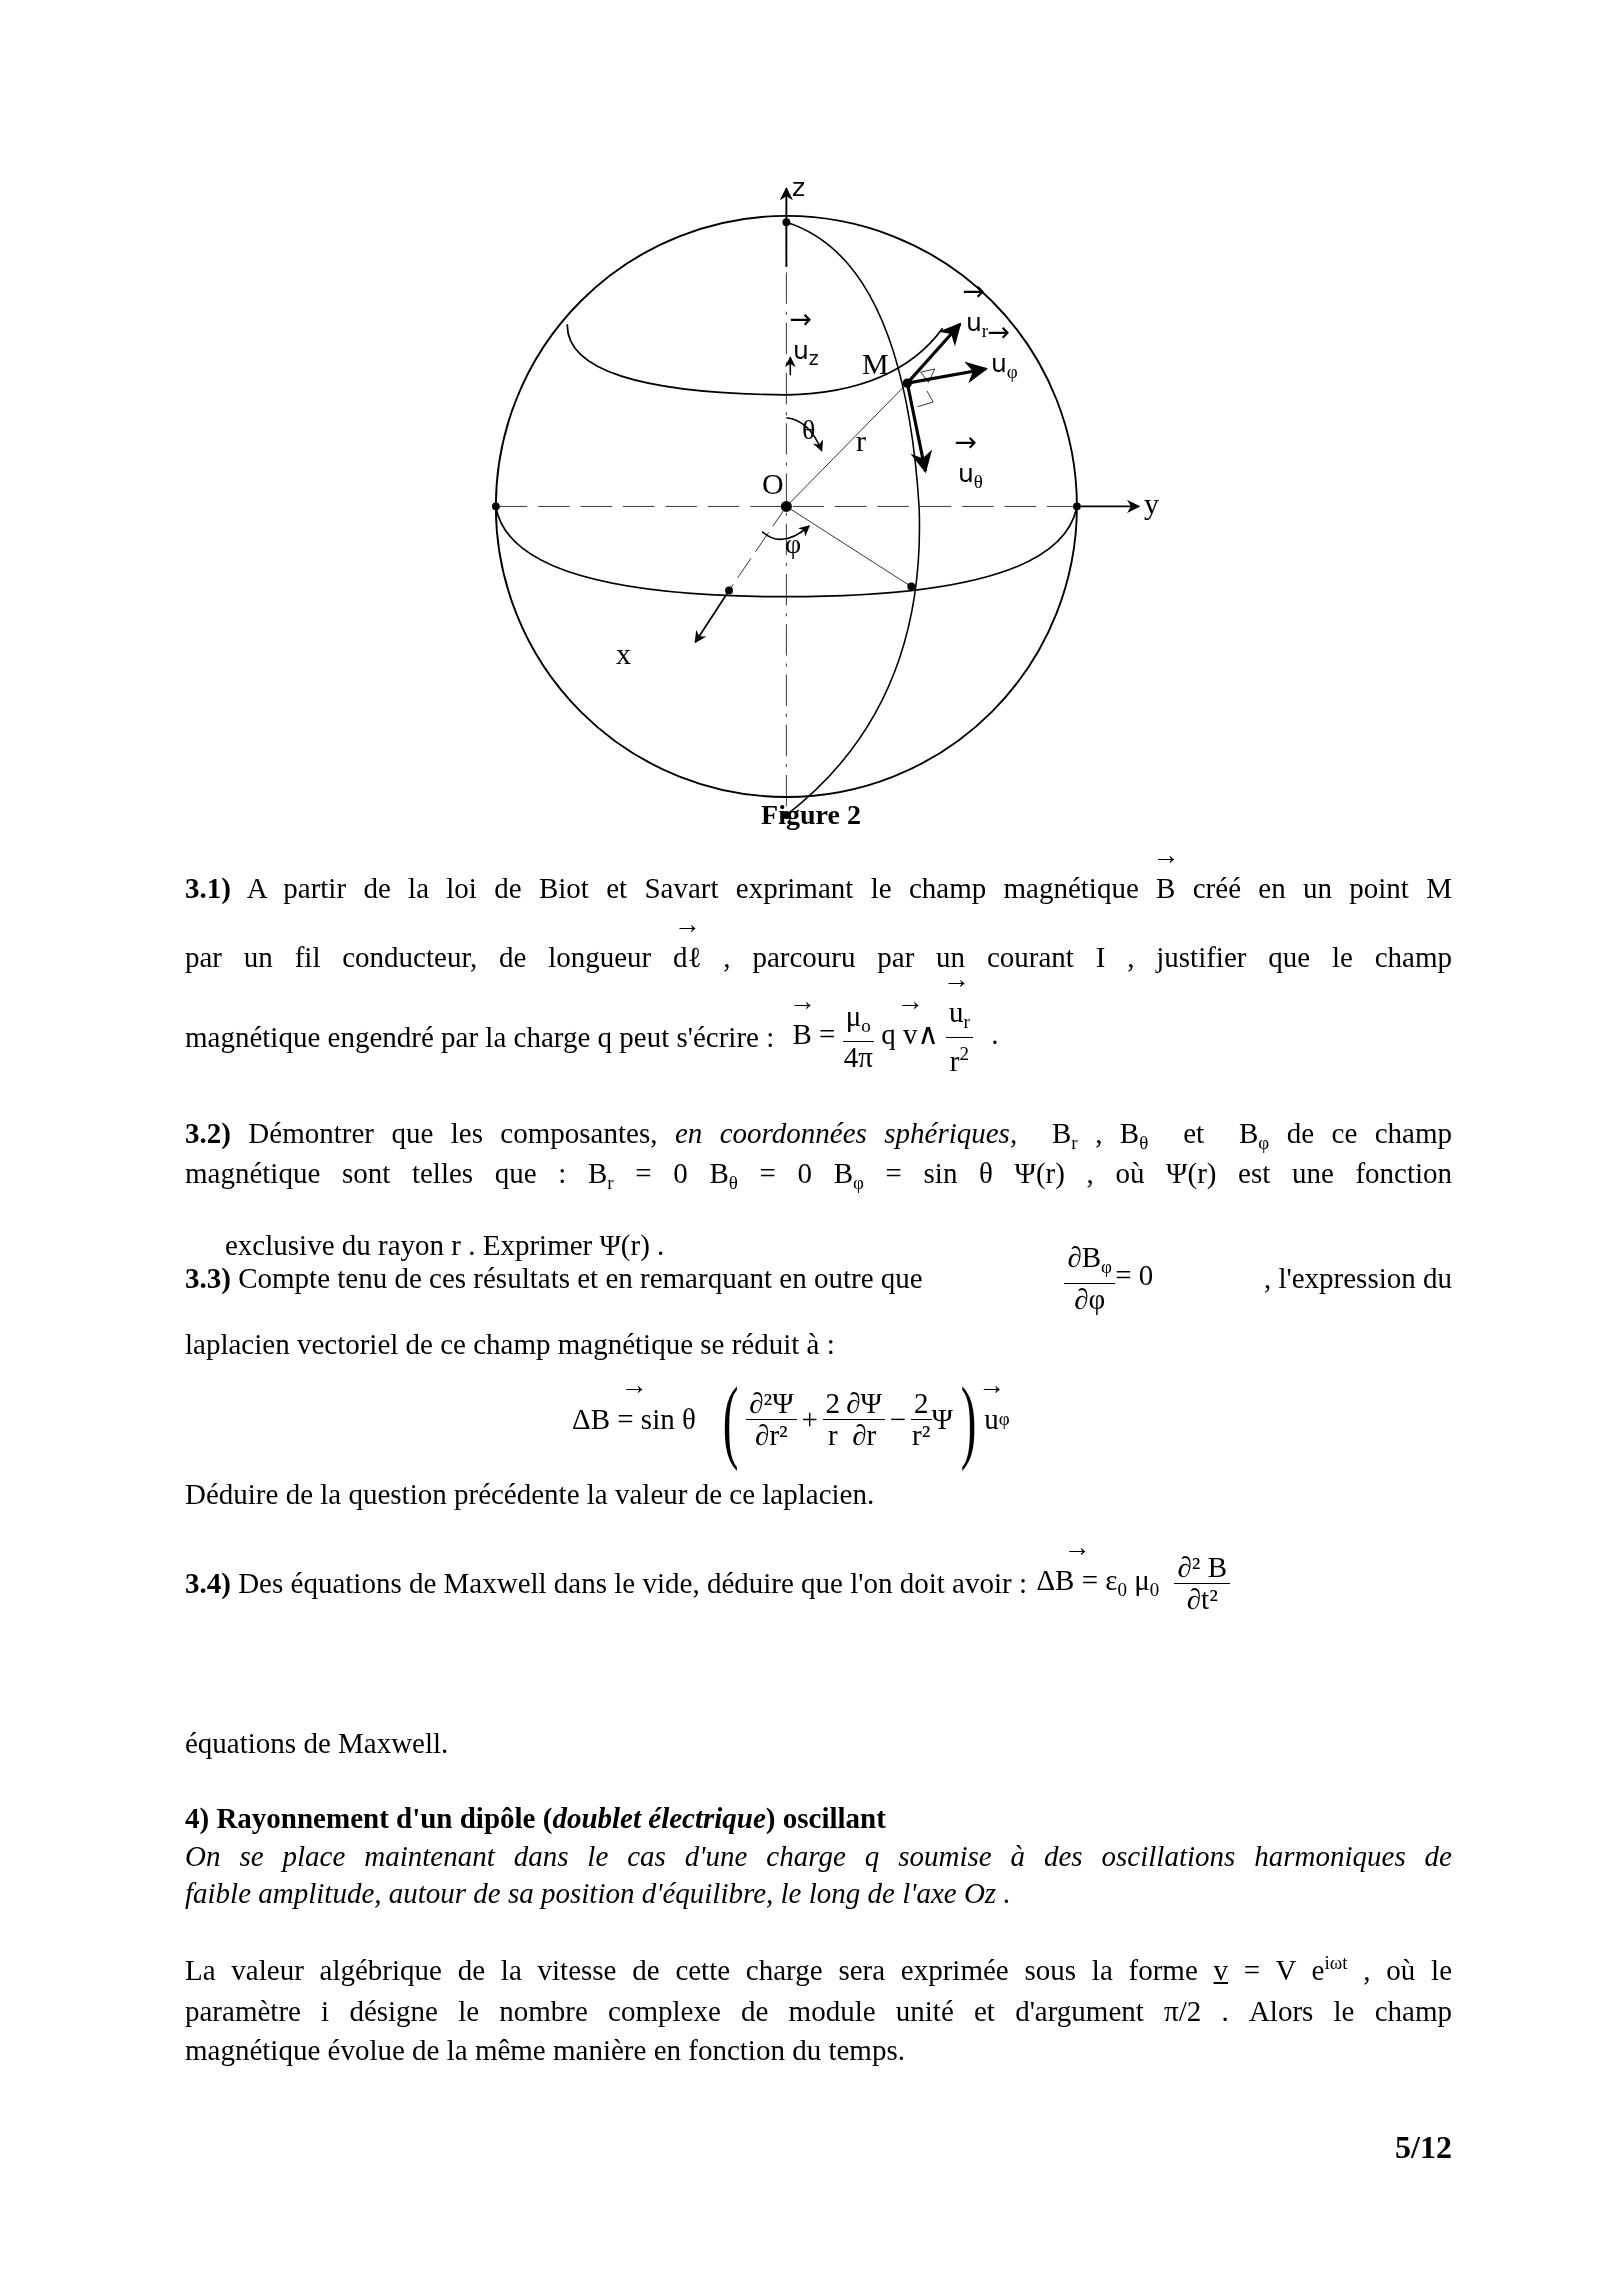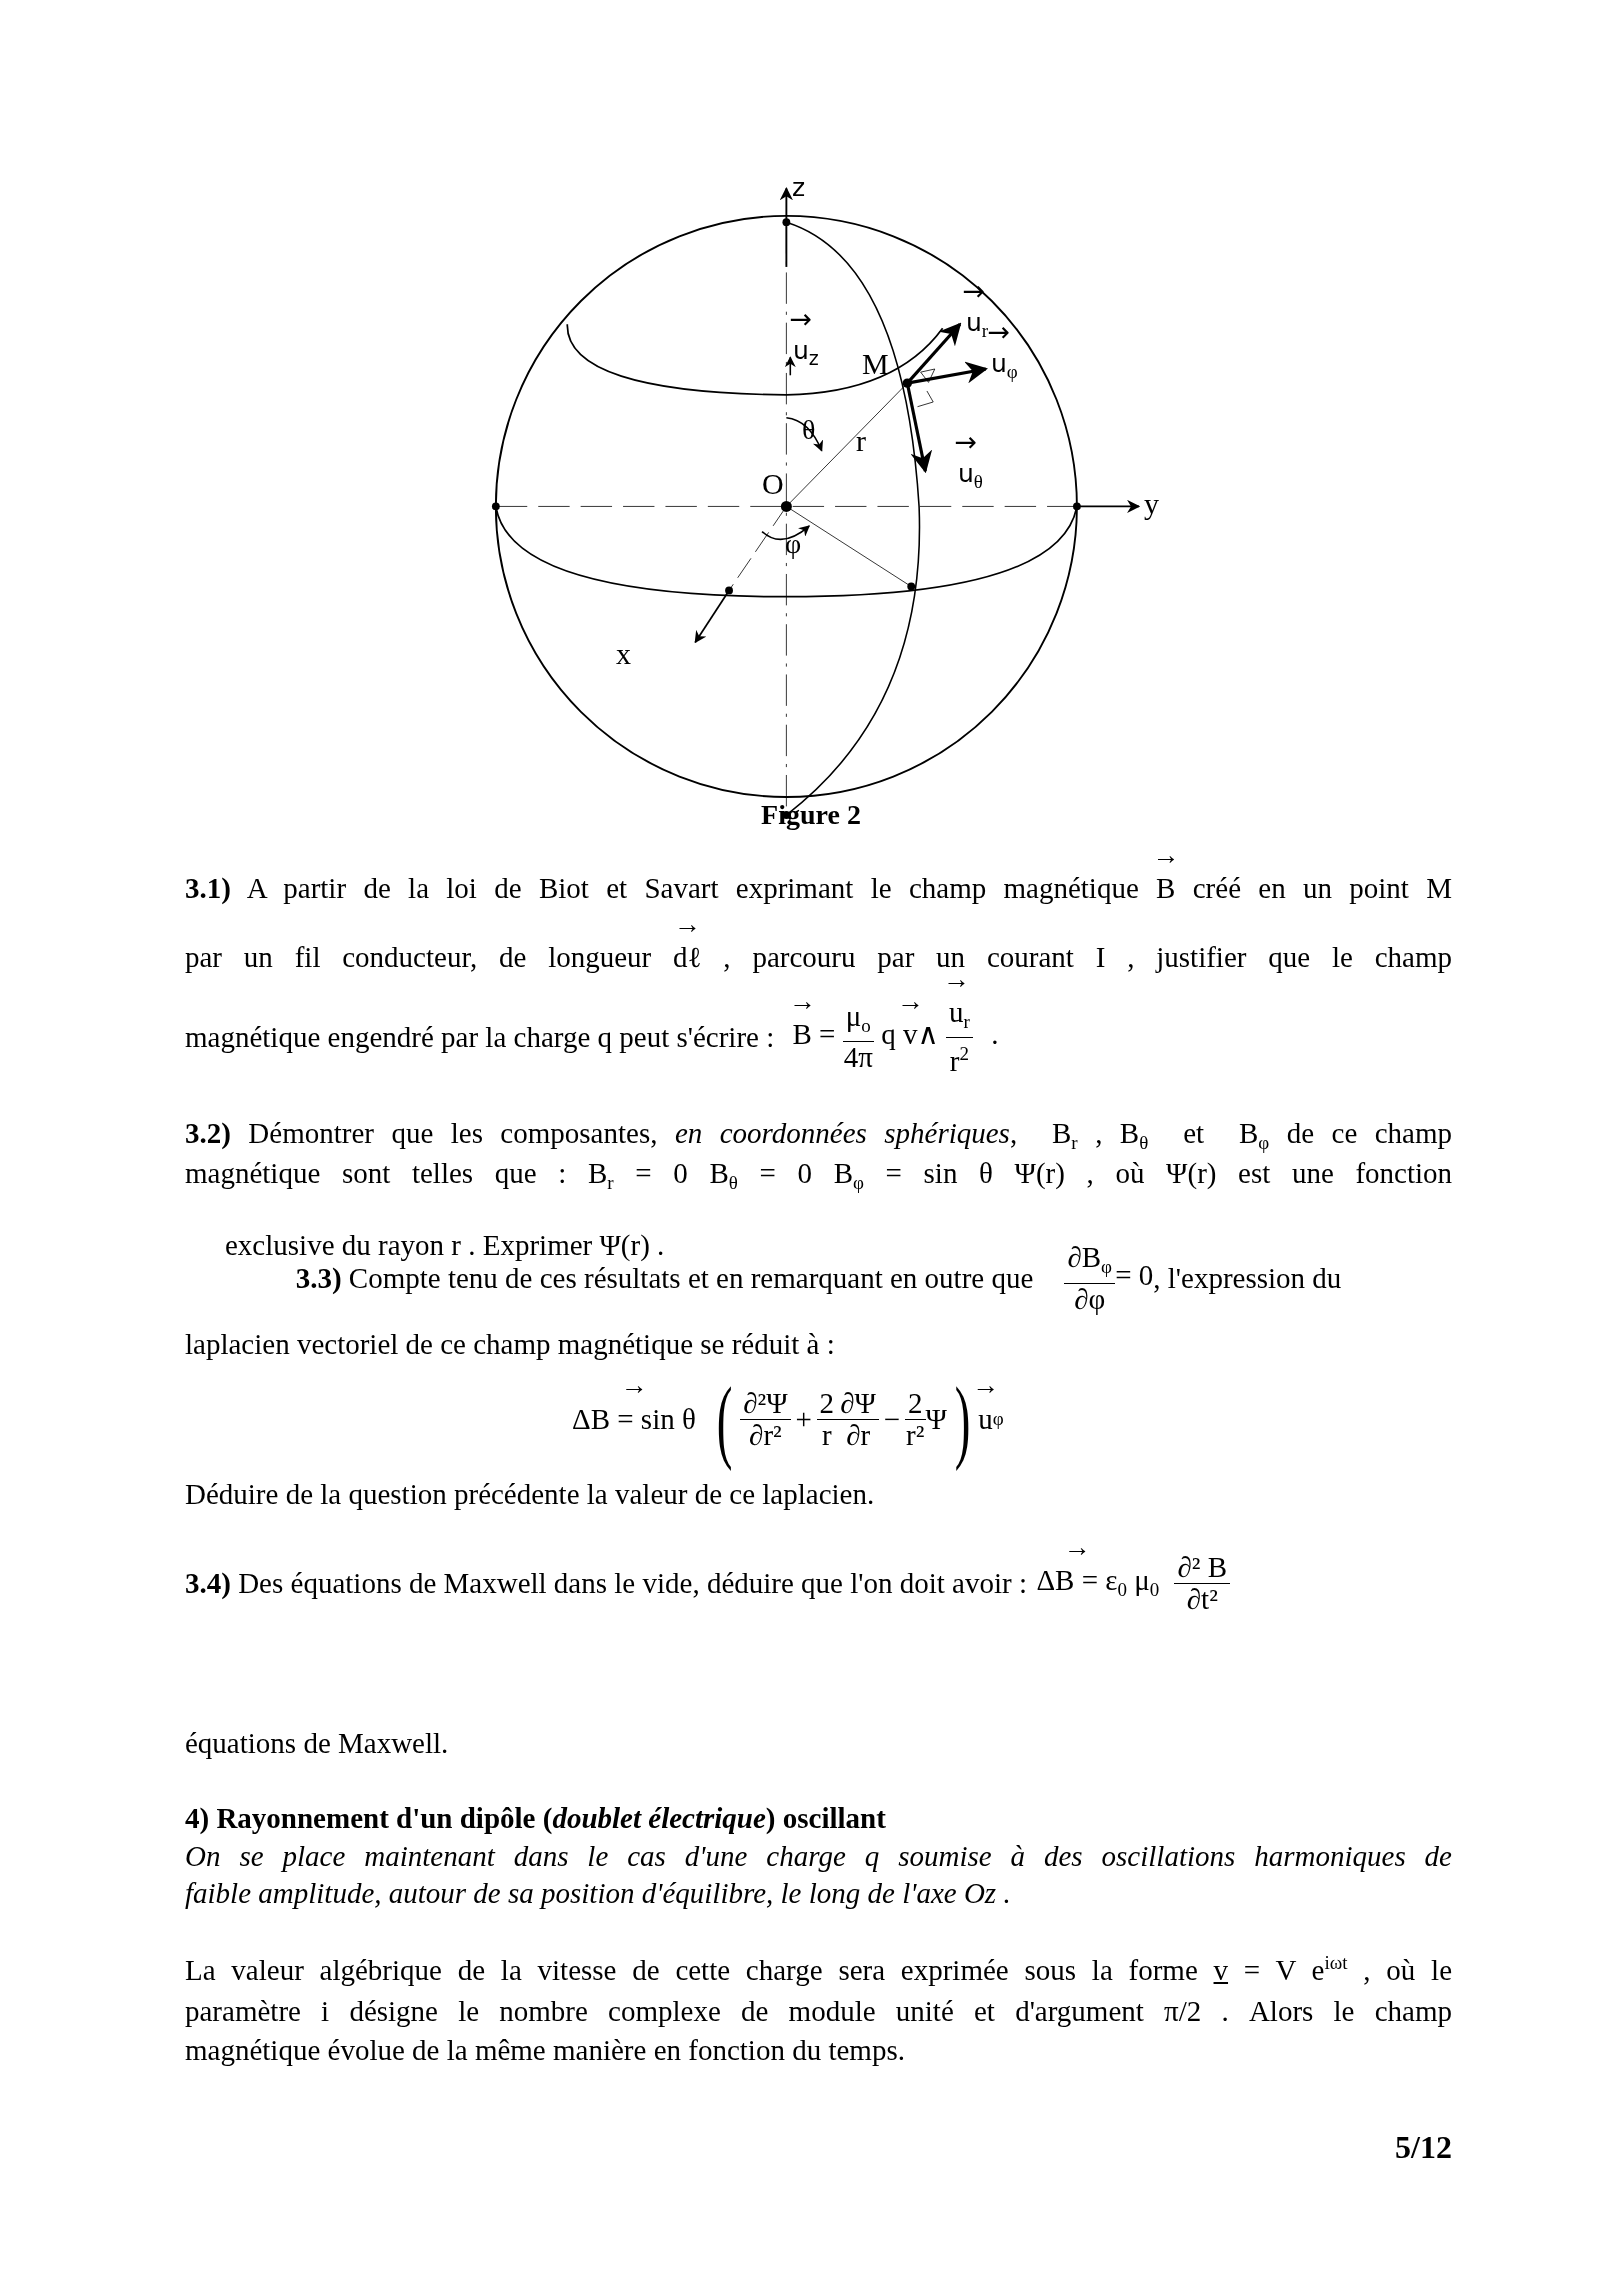--- a/index.html
+++ b/index.html
@@ -134,30 +134,30 @@
     <span>de ce champ</span>
   </div>
   <div class="line justify" style="top:1156px;">
     <span>magnétique sont telles que :</span>
     <span><span>B</span><span class="sub">r</span> <span>= 0</span></span>
     <span><span>B</span><span class="sub">θ</span> <span>= 0</span></span>
     <span><span>B</span><span class="sub">φ</span> <span>= sin θ Ψ(r) ,  où  Ψ(r)  est une fonction</span></span>
   </div>
   <div class="line" style="top:1228px;margin-left:40px;">exclusive du rayon  r . Exprimer  Ψ(r) .</div>
 
-  <div class="line" style="top:1239px;height:79px;display:flex;align-items:center;justify-content:center;">
+  <div class="line" style="top:1239px;height:79px;display:flex;align-items:center;justify-content:space-between;">
     <span><b class="q">3.3)</b> <span>Compte tenu de ces résultats et en remarquant en outre que</span></span>
     <span style="margin-left:31px;">
       <span class="frac"><span class="num"><span>∂B</span><span class="sub">φ</span></span><span class="den">∂φ</span></span><span>= 0</span>
     </span>
     <span>,   l'expression du</span>
   </div>
   <div class="line" style="top:1327px;">laplacien vectoriel de ce champ magnétique se réduit à :</div>
   <div class="eq-center" style="left:572px;top:1372px;height:94px;display:flex;align-items:center;">
-    <span class="vec" style="margin-right:13px;"><span>ΔB = sin θ</span></span>
+    <span class="vec" style="margin-right:19px;"><span>ΔB = sin θ</span></span>
     <span class="paren">(</span>
     <span class="frac">
         <span class="num">∂²Ψ</span>
         <span class="den">∂r²</span>
       </span>
     <span style="margin:0 4.7px;">+</span>
     <span class="frac">
         <span class="num">2</span>
         <span class="den">r</span>
       </span>

